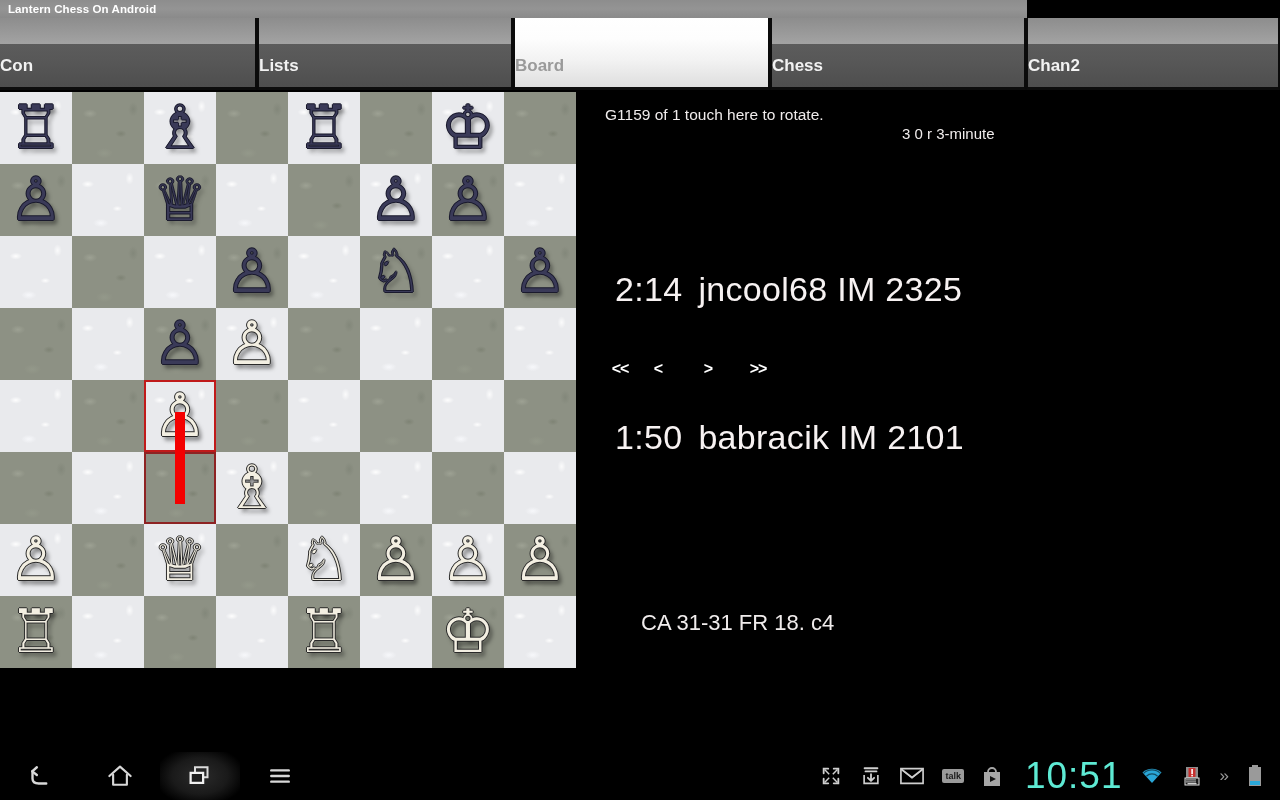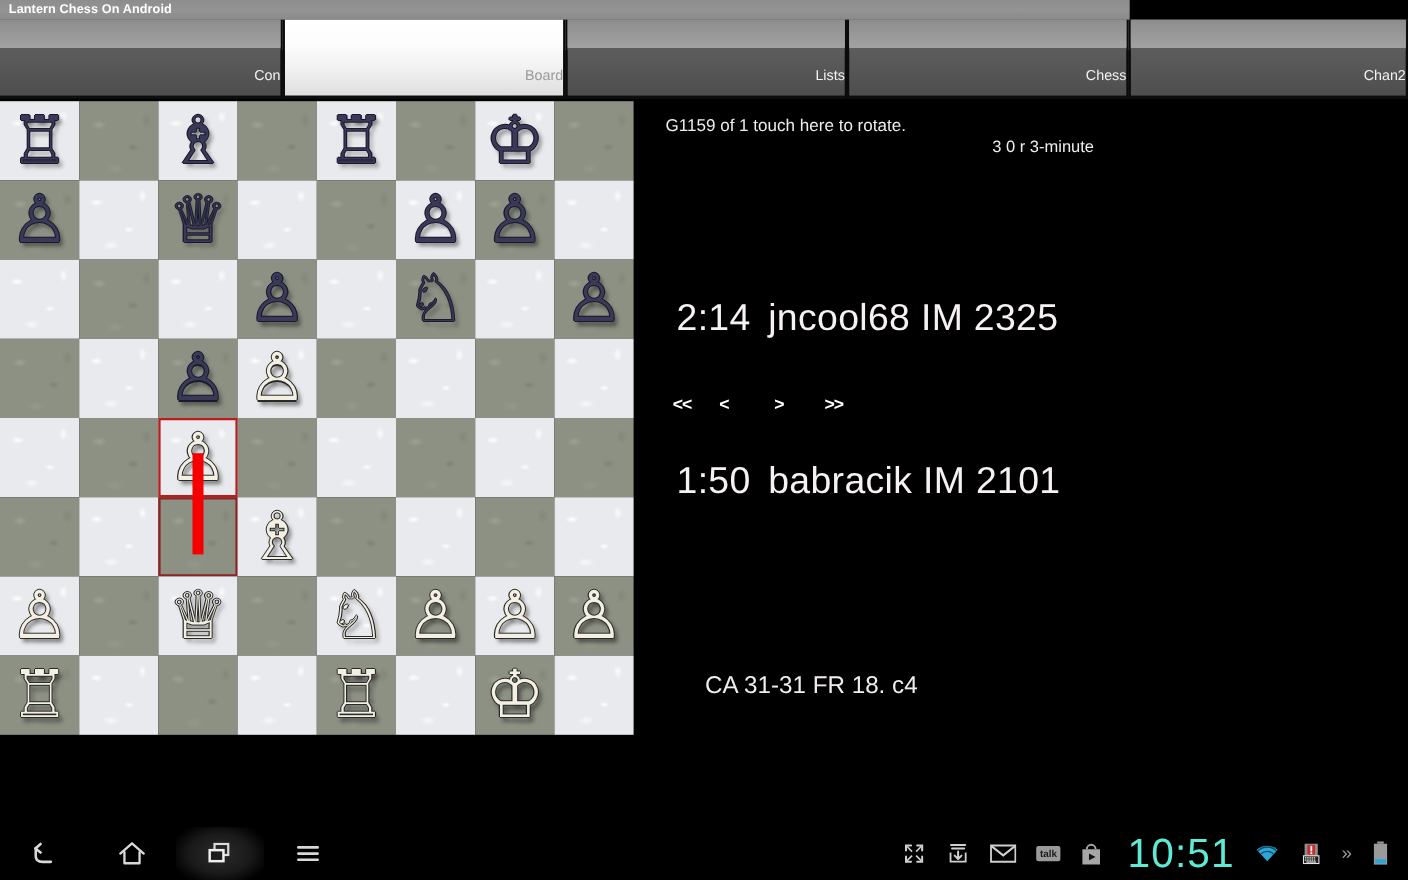--- a/index.html
+++ b/index.html
@@ -21,28 +21,29 @@
   }
 
   
   #tab-bar{
     position:absolute; left:0; top:18px; width:1280px; height:72px;
     background:linear-gradient(to bottom,#8f8f8f 0%,#a0a0a0 38%,#2e2e2e 38%,#2e2e2e 100%);
     display:flex;
   }
   .tab{
     position:relative; height:72px; flex:0 0 auto;
-    display:flex; align-items:flex-end; justify-content:flex-end;
+    display:flex; align-items:flex-end; justify-content:flex-start;
     padding-bottom:11px;
-    font-size:13px;
+    font-size:17px;
     background:linear-gradient(to bottom,#9a9a9a 0%,#a2a2a2 37%,#5c5c5c 37%,#585858 60%,#4e4e4e 100%);
     color:#f2f2f2;
     border-left:2px solid #0b0b0b;
     border-right:2px solid #0b0b0b;
     border-bottom:3px solid #0d0d0d;
+    font-weight:bold;
   }
   .tab:first-child{ border-left:none; }
   .tab.active{
     background:linear-gradient(to bottom,#ffffff 0%,#fdfdfd 30%,#f2f2f2 62%,#dedede 100%);
     color:#9a9a9a;
     border-bottom:3px solid #0d0d0d;
   }
   .tab .tab-top-strip{
     position:absolute; left:0; right:0; top:0; height:25px;
     background:linear-gradient(to bottom,#8d8d8d,#a2a2a2);
@@ -183,26 +184,26 @@
 
 <div id="title-bar">
   <span class="title">Lantern Chess On Android</span>
 </div>
 
 <div id="tab-bar">
     <div class="tab" style="width: 257px;">
       <div class="tab-top-strip"></div>
       <span class="tab-label">Con</span>
     </div>
-    <div class="tab active" style="width: 257px;">
-      <span class="tab-label">Board</span>
-    </div>
     <div class="tab" style="width: 256px;">
       <div class="tab-top-strip"></div>
       <span class="tab-label">Lists</span>
+    </div>
+    <div class="tab active" style="width: 257px;">
+      <span class="tab-label">Board</span>
     </div>
     <div class="tab" style="width: 256px;">
       <div class="tab-top-strip"></div>
       <span class="tab-label">Chess</span>
     </div>
     <div class="tab" style="width: 254px;">
       <div class="tab-top-strip"></div>
       <span class="tab-label">Chan2</span>
     </div>
   </div>

